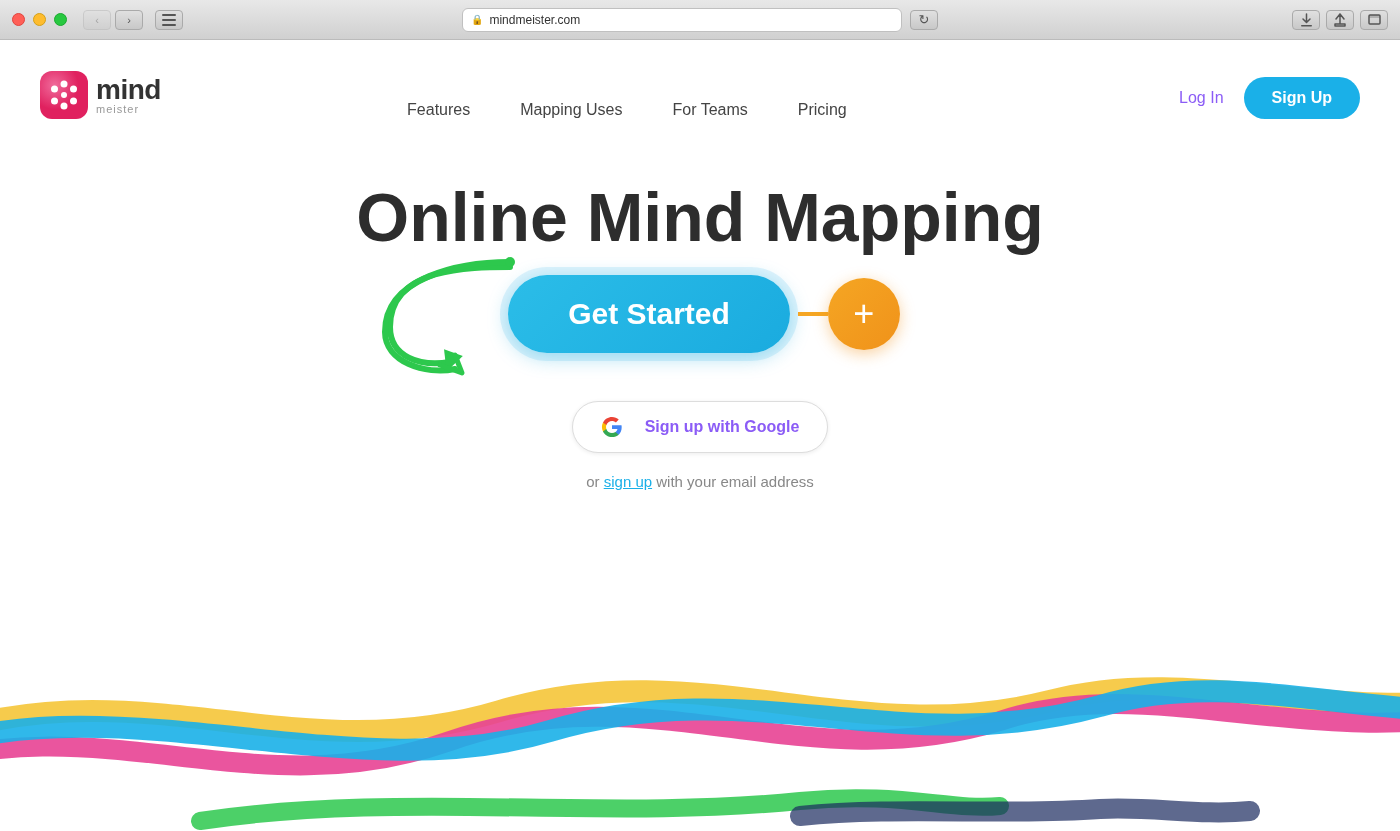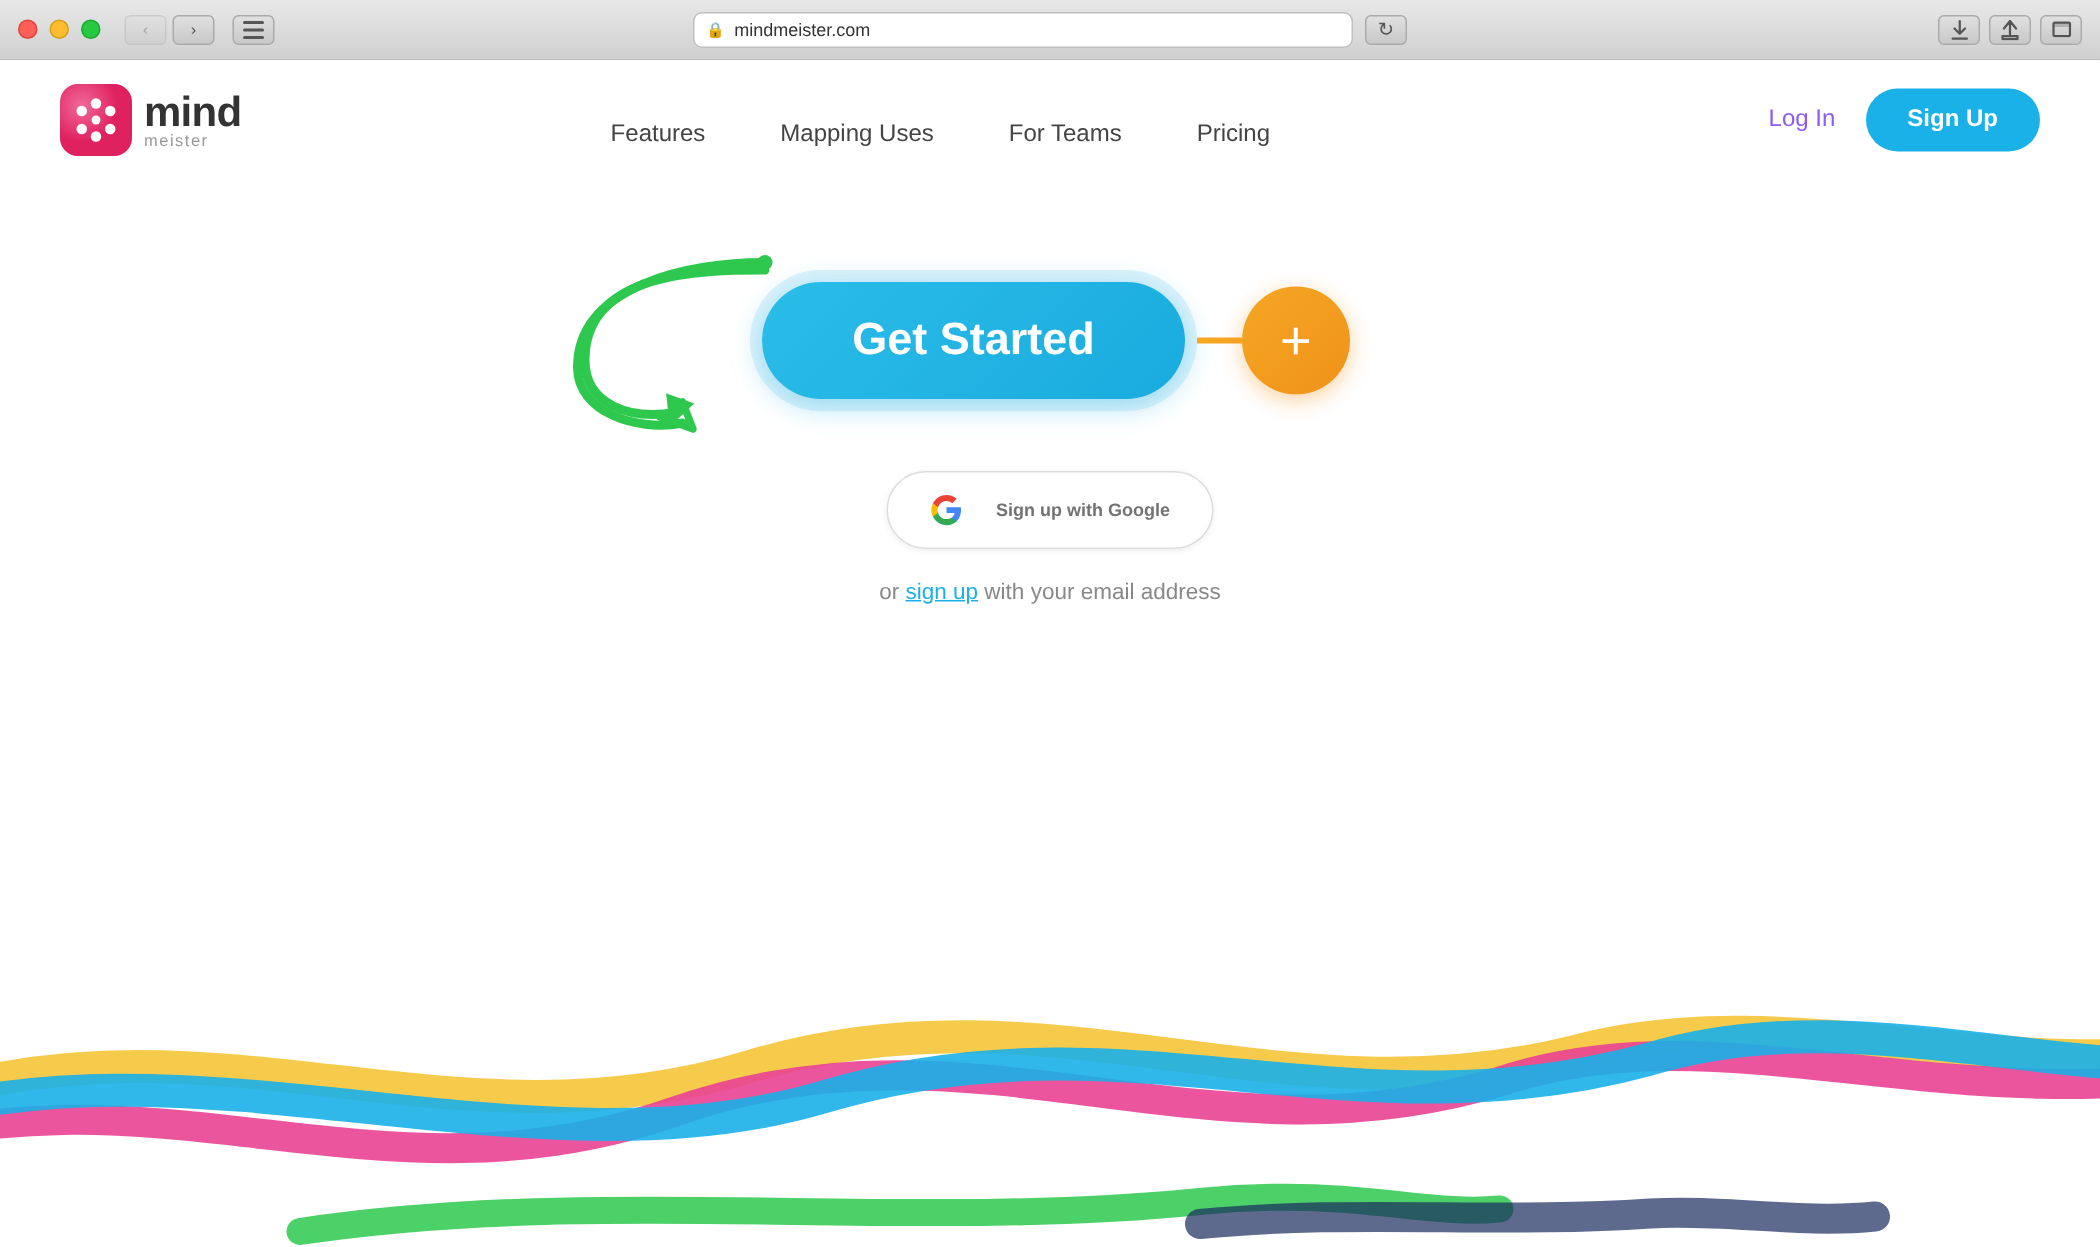--- a/index.html
+++ b/index.html
@@ -126,22 +126,22 @@
       background: #fff;
       position: relative;
       overflow: hidden;
     }
 
     
     .navbar {
       width: 100%;
       height: 80px;
       display: flex;
-      align-items: center;
-      padding: 16px 40px;
+      align-items: flex-end;
+      padding: 1px 40px;
       position: relative;
       z-index: 10;
       background: #fff;
     }
 
     .logo {
       display: flex;
       align-items: center;
       gap: 8px;
       text-decoration: none;
@@ -317,24 +317,24 @@
     }
 
     .social-btn {
       display: flex;
       align-items: center;
       gap: 22px;
       padding: 14px 28px;
       border: 1.5px solid #ddd;
       border-radius: 30px;
       background: white;
-      font-size: 12px;
+      font-size: 16px;
       font-weight: 600;
       cursor: pointer;
-      color: #737373;
+      color: #8b5cf6;
       box-shadow: 0 1px 4px rgba(0,0,0,0.08);
     }
 
     .google-icon {
       width: 22px;
       height: 22px;
     }
 
     .facebook-icon {
       width: 22px;
@@ -458,20 +458,21 @@
       <a class="nav-link">Pricing</a>
     </div>
 
     <div class="nav-actions">
       <button class="btn-login">Log In</button>
       <button class="btn-signup">Sign Up</button>
     </div>
   </nav>
 
   <section class="hero">
+    <h1 class="hero-title">Online Mind Mapping</h1>
 
     <div class="cta-area">
 
       <svg class="green-arrow" width="160" height="130" viewBox="0 0 160 130">
         <path d="M 140 20 C 100 20, 20 20, 20 80 C 20 110, 50 120, 80 115" stroke="#2dc84d" stroke-width="6" fill="none" stroke-linecap="round"></path>
         <polygon points="70,105 90,105 80,125" fill="#2dc84d" transform="rotate(20, 80, 115)"></polygon>
 
         <path d="M 140 15 C 90 15, 15 30, 15 85 C 15 115, 55 128, 85 122" stroke="#2dc84d" stroke-width="6" fill="none" stroke-linecap="round" stroke-linejoin="round"></path>
         <path d="M 70 118 L 92 126 L 85 108" stroke="#2dc84d" stroke-width="5" fill="none" stroke-linecap="round" stroke-linejoin="round"></path>
         <circle cx="140" cy="15" r="5" fill="#2dc84d"></circle>

